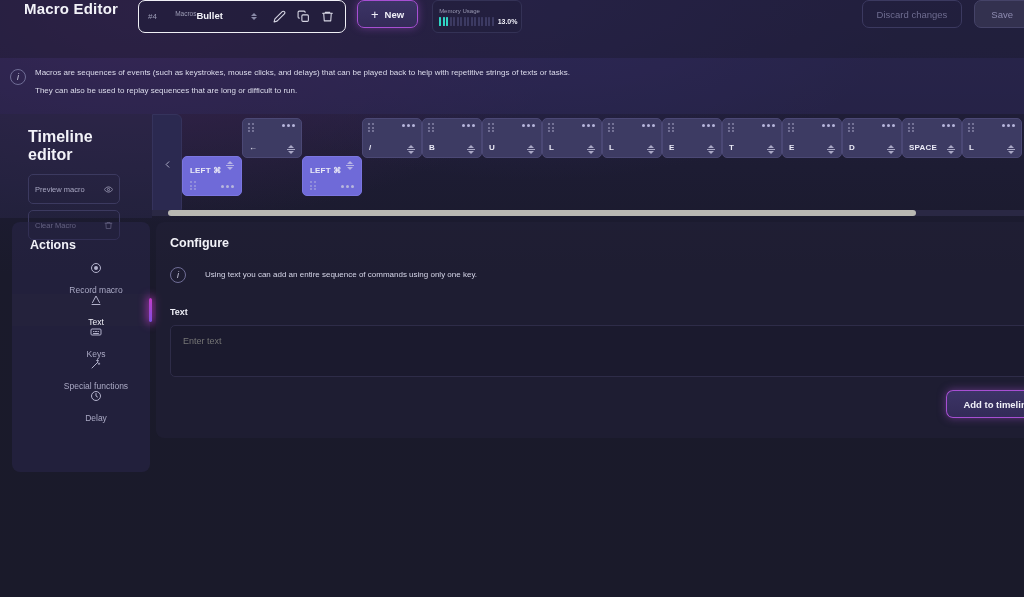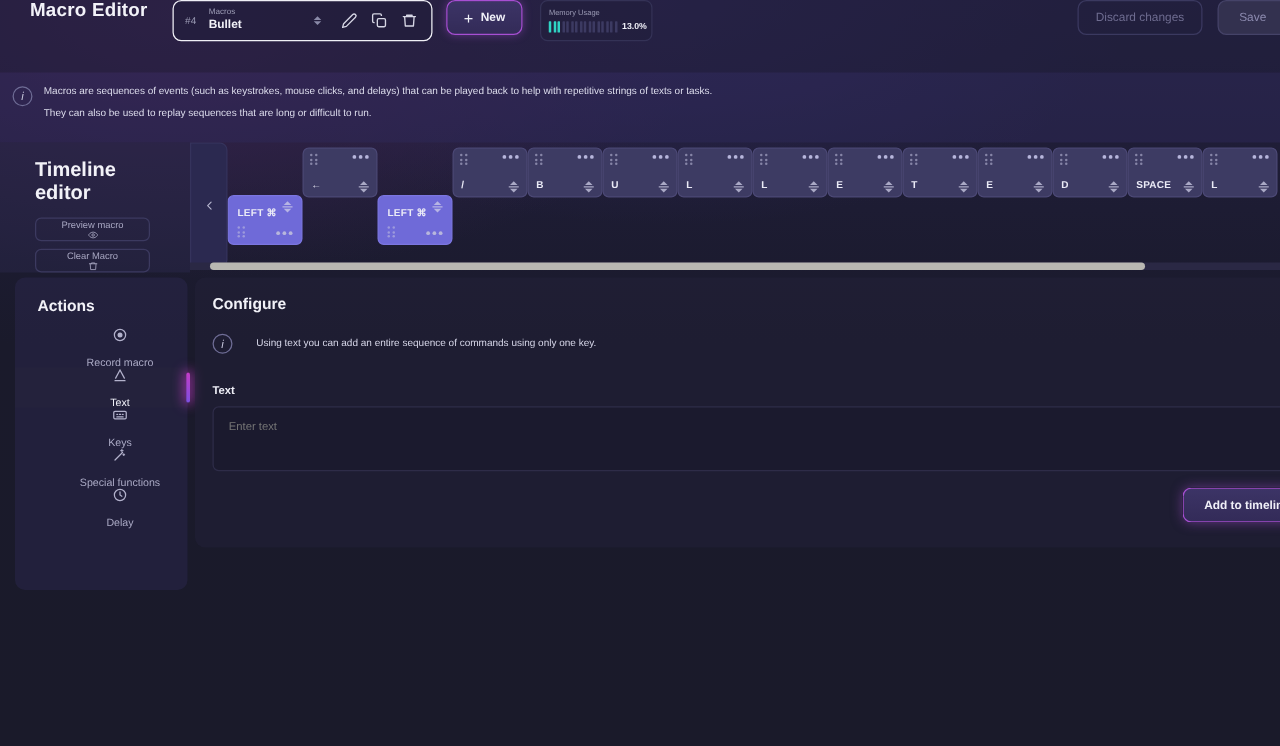--- a/index.html
+++ b/index.html
@@ -36,21 +36,21 @@
   .macro-selector {
     display: flex; align-items: center;
     height: 33px;
     border: 1.5px solid #f0f0f6;
     border-radius: 7px;
     background: rgba(30,28,56,0.5);
     padding: 0 6px 0 9px;
     gap: 2px;
   }
   .macro-index { font-size: 8px; color: #9a9ab4; margin-right: 8px; }
-  .macro-labels { display: flex; flex-direction: column; justify-content: center; min-width: 64px; }
+  .macro-labels { display: flex; flex-direction: row; justify-content: center; min-width: 64px; }
   .macro-cap { font-size: 6.5px; color: #9d9db6; line-height: 1.25; }
   .macro-val { font-size: 9.5px; font-weight: bold; color: #f2f2f8; line-height: 1.3; }
   .spin {
     display: flex; flex-direction: column; align-items: center;
     justify-content: center; width: 14px; gap: 1px; margin: 0 6px 0 14px;
   }
   .spin i { display:block; width:0; height:0; border-left:3px solid transparent; border-right:3px solid transparent; }
   .spin i.up { border-bottom: 3px solid #8a8aa8; }
   .spin i.dn { border-top: 3px solid #8a8aa8; }
   .hdr-icon {
@@ -126,24 +126,24 @@
   .timeline-wrap { position: absolute; left: 0; top: 114px; width: 1024px; height: 104px; }
   .tl-left {
     position: absolute; left: 0; top: 0;
     width: 152px; height: 104px;
     background: rgba(42,39,74,0.5);
     padding: 14px 16px 0 28px;
   }
   .tl-title { font-size: 16px; font-weight: bold; color: #f2f2f8; margin-bottom: 10px; }
   .tl-btn {
     display: flex; align-items: center; justify-content: space-between;
-    width: 92px; height: 19px;
+    width: 92px; height: 30px;
     border: 1px solid #3c3a60; border-radius: 5px;
     padding: 0 6px; margin-bottom: 6px;
-    font-size: 7.5px; color: #a8a7c2; cursor: pointer; flex-direction: column;
+    font-size: 7.5px; color: #a8a7c2; cursor: pointer;
   }
   .tl-btn svg { width: 9px; height: 9px; }
 
   .collapse-btn {
     position: absolute; left: 152px; top: 0;
     width: 30px; height: 100px;
     background: #2b2950;
     border: 1px solid #35335c;
     border-radius: 0 6px 6px 0;
     display: flex; align-items: center; justify-content: center;

